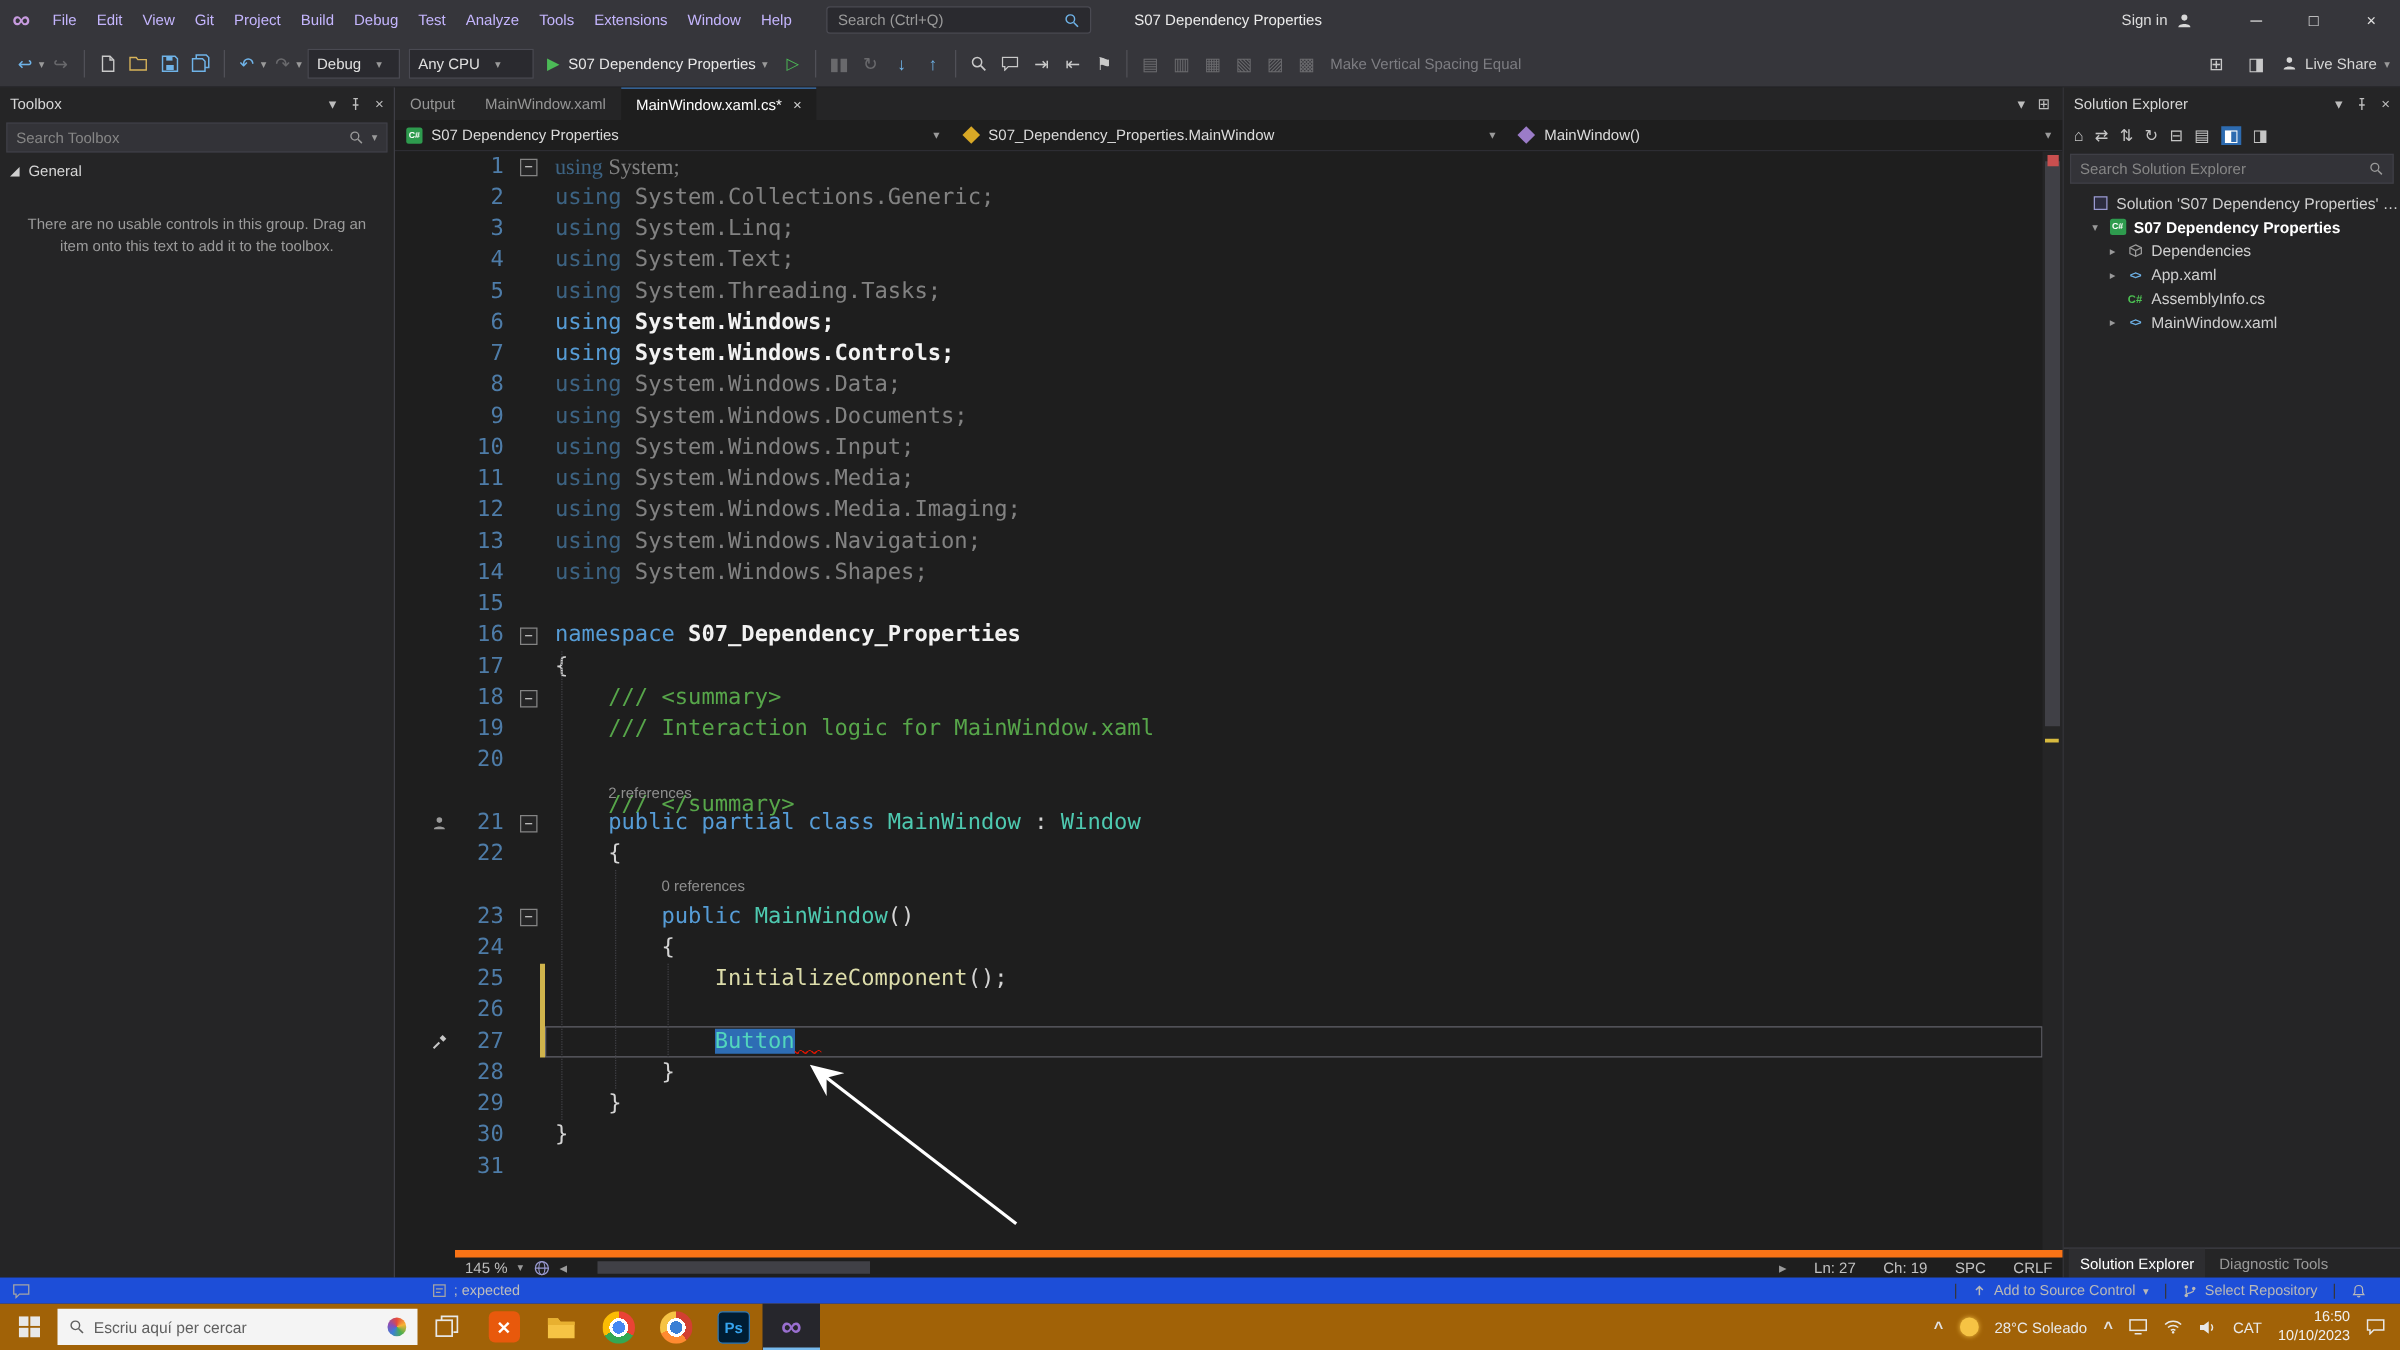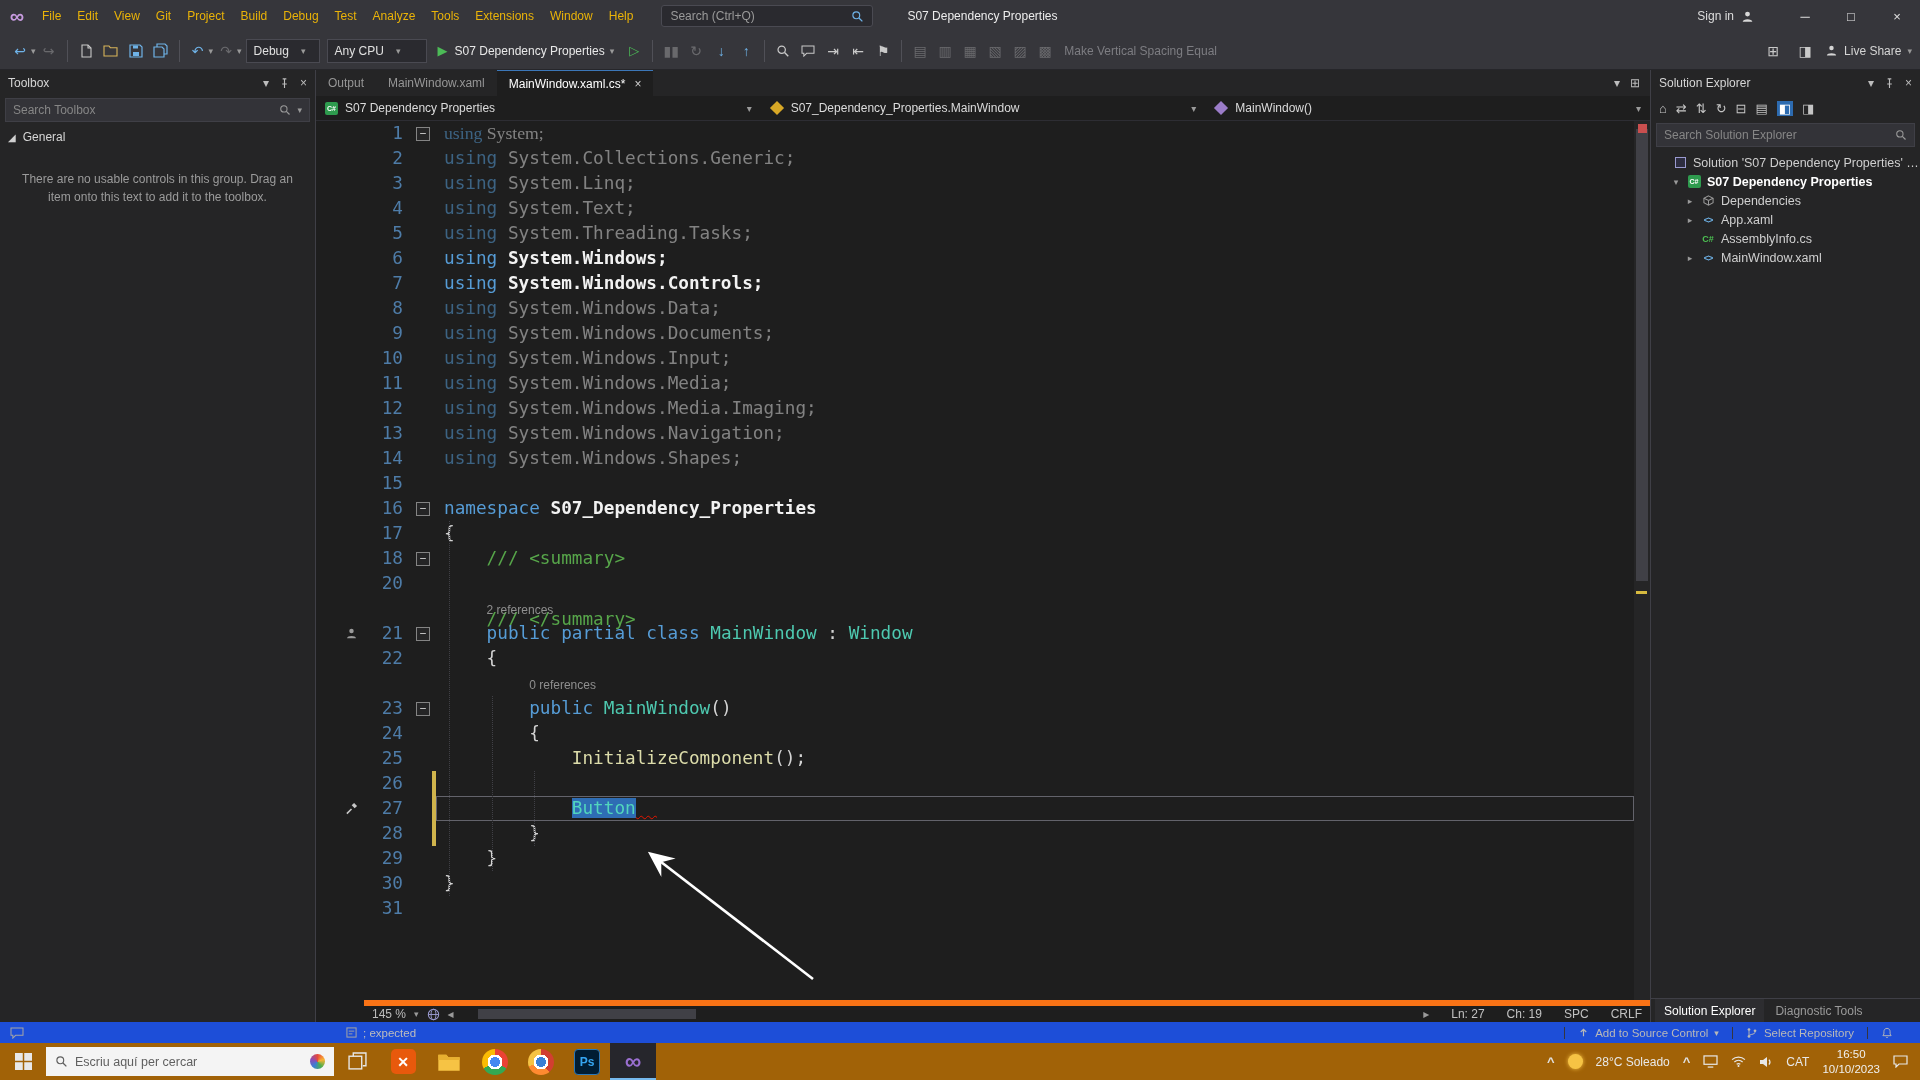--- a/index.html
+++ b/index.html
@@ -6,21 +6,21 @@
   html,body{width:1920px;height:1080px;}
   body{position:relative;overflow:hidden;background:#1e1e1e;color:#cccccc;
        font-family:"Liberation Sans",sans-serif;font-size:12px;}
   svg{display:block;}
 
   
   #titlebar{position:absolute;left:0;top:0;width:1920px;height:32px;background:#36363b;
             display:flex;align-items:center;}
   .vs-logo{width:34px;text-align:center;color:#c79bdf;font-size:20px;font-style:italic;font-weight:bold;}
   #menus{display:flex;height:100%;}
-  .menu{padding:0 8px;display:flex;align-items:center;color:#eab308;cursor:default;}
+  .menu{padding:0 8px;display:flex;align-items:center;color:#c4b5fd;cursor:default;}
   #qsearch{width:212px;height:22px;margin-left:20px;background:#2a2a2f;border:1px solid #4a4a52;
            border-radius:3px;display:flex;align-items:center;padding:0 8px;color:#9a9a9a;gap:6px;}
   #qsearch .qs-text{flex:1;}
   #win-title{margin-left:34px;color:#ececec;}
   #tbr{margin-left:auto;display:flex;align-items:center;height:100%;}
   .signin{display:flex;align-items:center;gap:7px;color:#dddddd;margin-right:28px;}
   .winbtn{width:46px;height:32px;display:flex;align-items:center;justify-content:center;color:#e0e0e0;font-size:13px;}
 
   
   #toolbar{position:absolute;left:0;top:32px;width:1920px;height:38px;background:#36363b;
@@ -147,21 +147,21 @@
                 conic-gradient(#ea4335 0 120deg,#34a853 120deg 240deg,#fbbc04 240deg 360deg);}
   .ic-chrome2{width:26px;height:26px;border-radius:50%;
      background:radial-gradient(circle,#3a7fd5 0 5px,#ffffff 5px 7.5px,rgba(0,0,0,0) 7.5px),
                 conic-gradient(#d23f31 0 140deg,#ff8a30 140deg 250deg,#f6c344 250deg 360deg);}
   .ic-ps{width:26px;height:26px;background:#001d33;border:1px solid #2b78b8;border-radius:4px;
          color:#35a5f0;font-size:12px;font-weight:bold;display:flex;align-items:center;justify-content:center;}
   .ic-vs{color:#9a6fd0;font-size:23px;font-style:italic;font-weight:bold;line-height:1;}
   #tray{margin-left:auto;display:flex;align-items:center;gap:13px;padding-right:12px;color:#e8e8e8;}
   .tr-chev{color:#e0e0e0;font-size:13px;font-weight:bold;}
   .sun{width:15px;height:15px;border-radius:50%;background:#f6c344;box-shadow:0 0 4px #f6c344;}
-  .tr-clock{text-align:center;font-size:11.5px;line-height:1.3;color:#f0f0f0;}
+  .tr-clock{text-align:right;font-size:11.5px;line-height:1.3;color:#f0f0f0;}
 </style>
 </head>
 <body>
 
 <div id="titlebar">
   <span class="vs-logo">∞</span>
   <div id="menus">
       <span class="menu">File</span>
       <span class="menu">Edit</span>
       <span class="menu">View</span>
@@ -468,20 +468,26 @@
           <span class="g-fold"></span>
           <span class="g-code" style="padding-left: 8px;"><span class="tk-p">{</span></span>
         </div>
         <div class="row">
           <span class="g-glyph"></span>
           <span class="g-num">18</span>
           <span class="g-fold">
             <span class="fold-box">−</span>
           </span>
           <span class="g-code" style="padding-left: 8px;"><span class="tk-g">    /// &lt;summary&gt;</span></span>
+        </div>
+        <div class="row">
+          <span class="g-glyph"></span>
+          <span class="g-num">19</span>
+          <span class="g-fold"></span>
+          <span class="g-code" style="padding-left: 8px;"><span class="tk-g">    /// Interaction logic for MainWindow.xaml</span></span>
         </div>
         <div class="row">
           <span class="g-glyph"></span>
           <span class="g-num">20</span>
           <span class="g-fold"></span>
           <span class="g-code" style="padding-left: 8px; margin-top: 36px;"><span class="tk-g">    /// &lt;/summary&gt;</span></span>
         </div>
         <div class="row">
           <span class="g-glyph"></span>
           <span class="g-num"></span>

